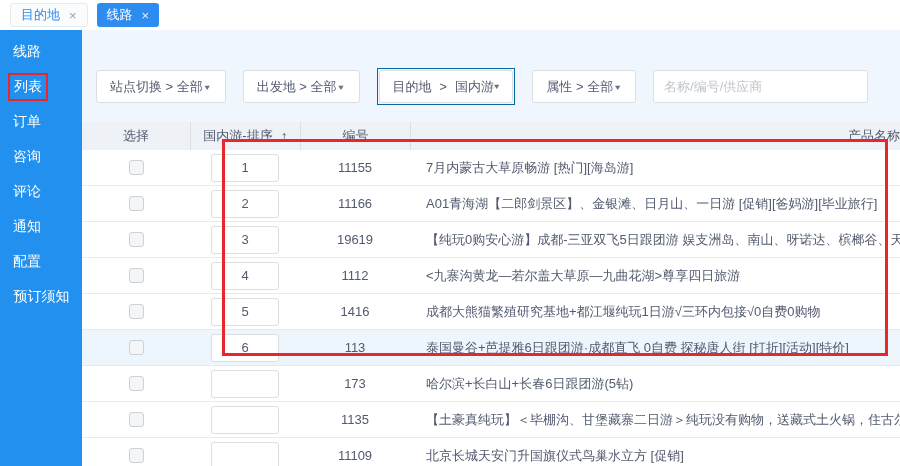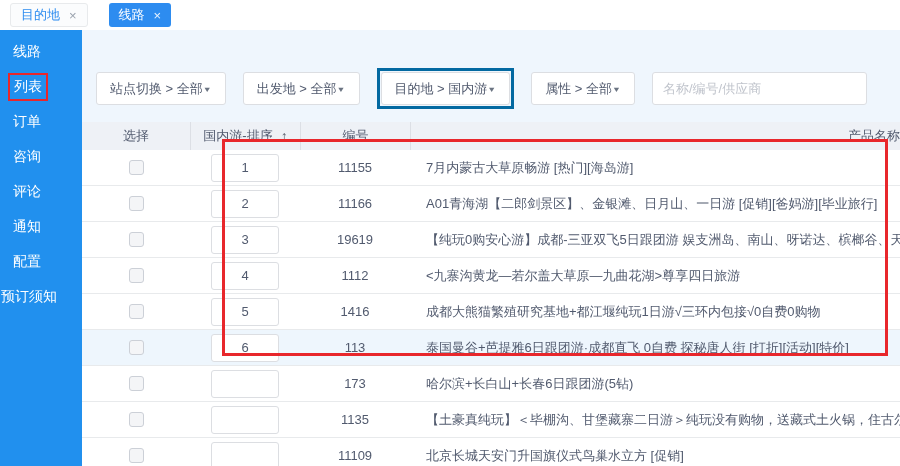--- a/index.html
+++ b/index.html
@@ -1,49 +1,49 @@
 <!DOCTYPE html>
 <html><head>
 <meta charset="utf-8">
 <style>
   * { box-sizing: border-box; margin: 0; padding: 0; }
   html,body { width:900px; height:466px; overflow:hidden;
     font-family:"Liberation Sans","DejaVu Sans",sans-serif; background:#fff; }
 
   
   .tabbar { position:absolute; left:0; top:0; width:900px; height:30px;
-    background:#fff; display:flex; align-items:center; padding-left:10px; gap:21px; }
+    background:#fff; display:flex; align-items:center; padding-left:10px; gap:9px; }
   .tab { height:24px; display:inline-flex; align-items:center; gap:9px;
     padding:0 10px; border-radius:3px; font-size:13px; cursor:pointer; }
   .tab.inactive { background:#fbfcfd; border:1px solid #e8eaec; color:#2d8cf0; }
   .tab.inactive .tab-close { color:#9aa2ad; }
   .tab.active { background:#2d8cf0; color:#fff; }
   .tab.active .tab-close { color:#eaf4ff; }
   .tab-close { font-size:13px; }
 
   
   .sidebar { position:absolute; left:0; top:30px; width:82px; height:436px;
     background:#2190ee; padding-top:4px; }
   .side-item { height:35px; display:flex; align-items:center; padding-left:13px;
     color:#fff; font-size:14px; cursor:pointer; white-space:nowrap; }
-  .side-item.wide { padding-left:1px; }
+  .side-item.wide { padding-left:1px;justify-content:center; }
   .red-inline { border:2px solid #e8272c; padding:3px 4px; margin-left:-5px; }
 
   
   .content { position:absolute; left:82px; top:30px; width:818px; height:436px;
     background:#eff6fd; }
 
   
   .filterbar { position:absolute; left:14px; top:38px; display:flex;
     align-items:center; gap:17px; }
   .dd { display:inline-flex; align-items:center; height:33px;
     padding:0 13px; background:#fff; border:1px solid #dcdee2; border-radius:3px;
     font-size:13px; color:#515a6e; cursor:pointer; white-space:nowrap; }
   .caret { font-size:9px; color:#6b7482; transform:scaleY(.85); }
-  .red-wrap { border:3px solid #0369a1; padding:1px; display:inline-flex; }
+  .red-wrap { border:1px solid #0369a1; padding:1px; display:inline-flex;font-family:Liberation Mono, monospace; }
   .search-input { width:215px; height:33px; border:1px solid #dcdee2;
     border-radius:3px; padding:0 10px; font-size:13px; color:#515a6e;
     background:#fff; outline:none;
     font-family:"Liberation Sans","DejaVu Sans",sans-serif; }
   .search-input::placeholder { color:#c0c4cc; }
 
   
   .table { position:absolute; left:0; top:92px; width:822px; background:#fff; }
   .thead { display:flex; height:28px; background:#eef1f6; align-items:center;
     font-size:13px; color:#515a6e; }

